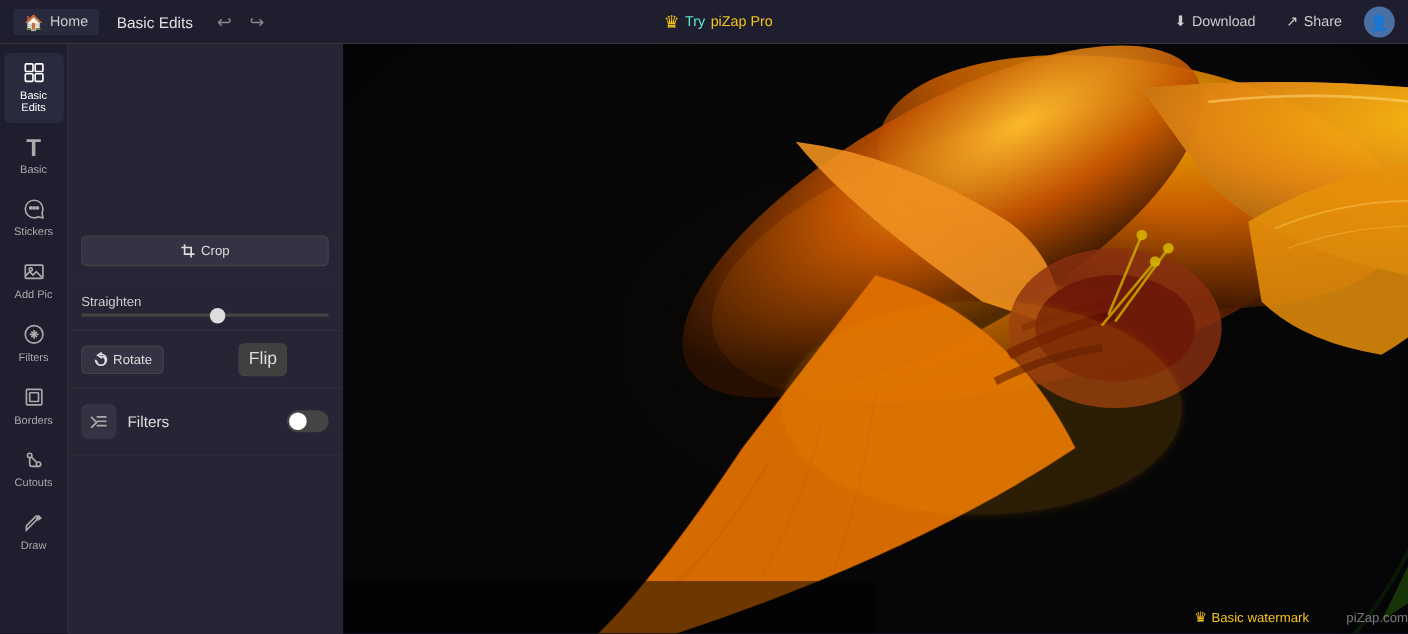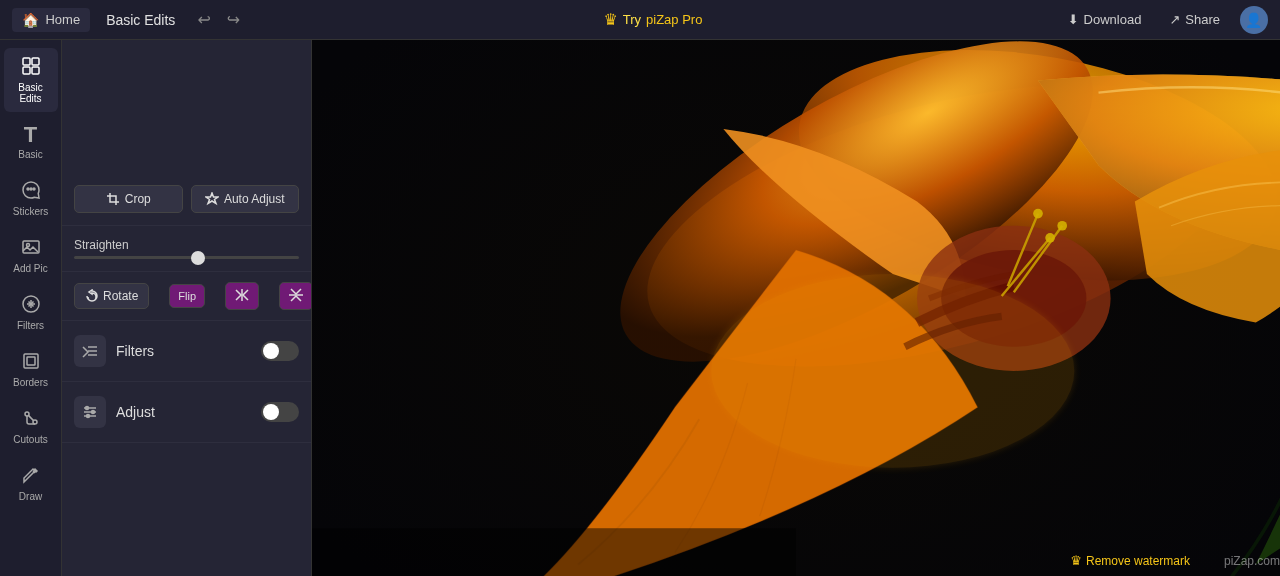--- a/index.html
+++ b/index.html
@@ -25,21 +25,21 @@
     .home-icon { color: #aaa; font-size: 14px; }
     .page-title { color: #e0e0e0; font-size: 14px; font-weight: 500; }
     .undo-redo { display: flex; gap: 4px; }
     .undo-redo button {
       background: none; border: none; color: #888; cursor: pointer;
       font-size: 16px; padding: 2px 6px; border-radius: 3px;
     }
     .header-center { display: flex; align-items: center; gap: 6px; }
     .pro-badge { display: flex; align-items: center; gap: 5px; font-size: 13px; }
     .crown { color: #f5c518; font-size: 16px; }
-    .try-text { color: #fde047; }
+    .try-text { color: #5eead4; }
     .pizap-pro { color: #f5c518; font-weight: normal; }
     .header-right { display: flex; align-items: center; gap: 12px; }
     .download-btn, .share-btn {
       display: flex; align-items: center; gap: 5px;
       background: none; border: none; color: #ccc;
       cursor: pointer; font-size: 13px; padding: 4px 8px; border-radius: 4px;
     }
     .avatar {
       width: 28px; height: 28px; border-radius: 50%;
       background: #4a6fa5; display: flex; align-items: center; justify-content: center;
@@ -102,23 +102,23 @@
       display: flex; align-items: center; gap: 20px;
       padding: 10px 12px; border-bottom: 1px solid #2e2e3e;
     }
     .rotate-btn {
       display: flex; align-items: center; gap: 4px;
       background: #333344; border: 1px solid #444;
       color: #ddd; padding: 5px 10px; border-radius: 5px;
       cursor: pointer; font-size: 12px;
     }
     .flip-btn, .mirror-btn, .invert-btn {
-      background: #701a75; border: 1px solid #444;
+      background: #404040; border: 1px solid #444;
       color: #ddd; padding: 5px 8px; border-radius: 5px;
-      cursor: pointer; font-size: 11px;
+      cursor: pointer; font-size: 16px; margin-left: 48px;
     }
 
     
     .toggle-item {
       display: flex; align-items: center; gap: 10px;
       padding: 14px 12px; border-bottom: 1px solid #2e2e3e;
       cursor: pointer;
     }
     .toggle-icon {
       width: 32px; height: 32px; background: #333344;
@@ -279,26 +279,20 @@
   <div class="panel">
 
     <div class="top-buttons">
       <button class="crop-btn">
         <svg width="14" height="14" viewBox="0 0 14 14" fill="none" stroke="currentColor" stroke-width="1.5" style="flex-shrink:0;">
           <path d="M1 4h9v9"></path>
           <path d="M4 1v9h9"></path>
         </svg>
         <span>Crop</span>
       </button>
-      <button class="auto-btn">
-        <svg width="14" height="14" viewBox="0 0 14 14" fill="none" stroke="currentColor" stroke-width="1.5" style="flex-shrink:0;">
-          <path d="M7 1l1.5 4H13L9.5 7.5l1.5 4L7 9l-4 2.5 1.5-4L1 5h4.5z"></path>
-        </svg>
-        <span>Auto Adjust</span>
-      </button>
     </div>
 
     <div class="straighten-section">
       <div class="straighten-label">Straighten</div>
       <div class="slider-track">
         <div class="slider-thumb"></div>
       </div>
     </div>
 
     <div class="transform-row">
@@ -332,36 +326,20 @@
           <path d="M2 5l5 5-5 5"></path>
           <path d="M7 5h9M7 9h9M7 13h9"></path>
         </svg>
       </div>
       <span class="toggle-label">Filters</span>
       <div class="toggle-switch">
         <div class="toggle-knob"></div>
       </div>
     </div>
 
-    <div class="toggle-item">
-      <div class="toggle-icon">
-        <svg width="18" height="18" viewBox="0 0 18 18" fill="none" stroke="#aaa" stroke-width="1.5">
-          <line x1="3" y1="5" x2="15" y2="5"></line>
-          <line x1="3" y1="9" x2="15" y2="9"></line>
-          <line x1="3" y1="13" x2="15" y2="13"></line>
-          <circle cx="6" cy="5" r="1.5" fill="#aaa"></circle>
-          <circle cx="12" cy="9" r="1.5" fill="#aaa"></circle>
-          <circle cx="7" cy="13" r="1.5" fill="#aaa"></circle>
-        </svg>
-      </div>
-      <span class="toggle-label">Adjust</span>
-      <div class="toggle-switch">
-        <div class="toggle-knob"></div>
-      </div>
-    </div>
 
 
   </div>
 
   <div class="canvas-area">
 
     <div class="flower-canvas"></div>
     <svg style="position:absolute;top:0;left:0;width:100%;height:100%;" viewBox="0 0 800 536" preserveAspectRatio="xMidYMid slice">
       <defs>
         <radialGradient id="bg" cx="50%" cy="50%" r="60%">
@@ -438,17 +416,17 @@
 
       <rect x="0" y="450" width="400" height="86" fill="rgba(0,0,0,0.6)" opacity="0.8"></rect>
 
       <ellipse cx="480" cy="320" rx="150" ry="80" fill="#f5a000" opacity="0.15" filter="url(#glow)"></ellipse>
     </svg>
 
     <div class="watermark" style="position:absolute;bottom:8px;right:0;color:rgba(255,255,255,0.45);font-size:12px;">piZap.com</div>
 
     <div class="remove-watermark" style="position:absolute;bottom:8px;right:90px;">
       <span style="color:#f5c518;font-size:13px;">♛</span>
-      <span style="color:#f5c518;font-size:12px;">Remove watermark</span>
+      <span style="color:#f5c518;font-size:12px;">Basic watermark</span>
     </div>
   </div>
 
 </div>
 
 </body></html>

